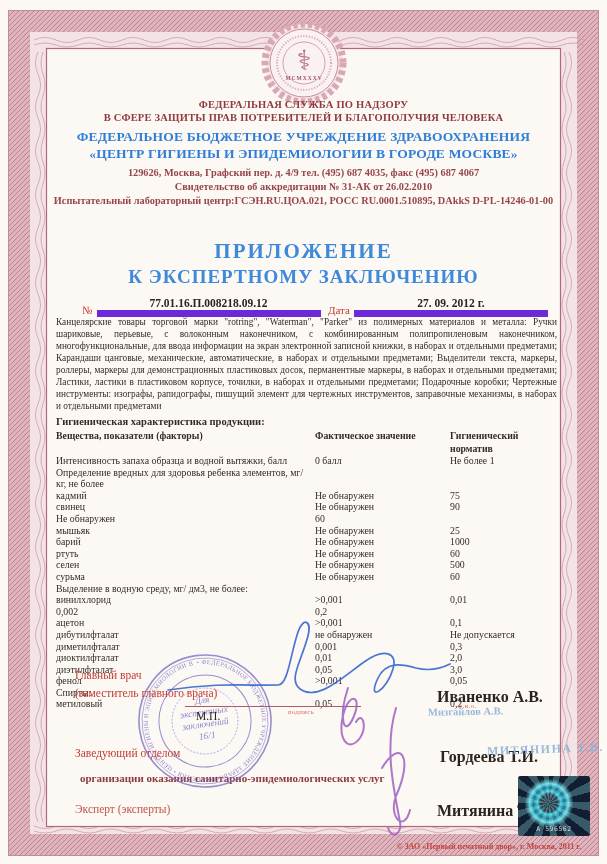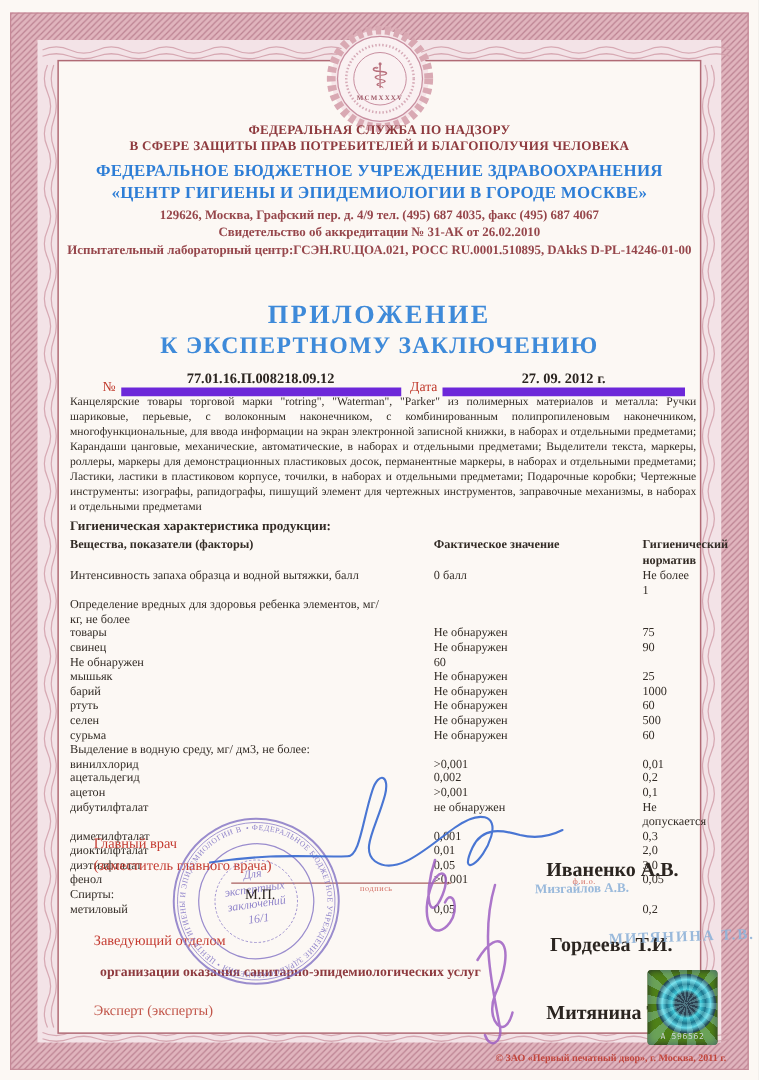--- a/index.html
+++ b/index.html
@@ -32,41 +32,41 @@
   .field-no .f-value{width:208px;}
   .field-date{left:328px; top:297px;}
   .field-date .f-value{width:178px;}
 
   
   .flow{position:absolute; left:56px; top:316px; width:501px;}
   .descr{font-size:9.3px; line-height:12px; text-align:justify; margin:0;}
   .sect-title{font-size:10.5px; font-weight:bold; margin-top:3px; line-height:13px;}
 
   .hyg-table{margin-top:1px; font-size:9.8px;}
-  .t-row{display:grid; grid-template-columns:259px 135px 1fr; line-height:11.6px; align-items:start;gap:32px;}
+  .t-row{display:grid; grid-template-columns:259px 135px 1fr; line-height:11.6px; align-items:start;}
   .t-head{font-weight:bold; line-height:13px;}
   .t-name{padding-right:6px;}
 
   
   .red-label{position:absolute; color:#c43b31; font-weight:normal; font-size:11.5px; line-height:14px;margin-left:19px;}
   .maroon-label{position:absolute; color:#8e3a3e; font-weight:bold; font-size:11px;}
   .black-name{position:absolute; color:#2b2520; font-weight:bold; font-size:16px;}
   .tiny-red{position:absolute; color:#d26b60; font-size:6.5px; letter-spacing:.5px;}
   .sig-rule{position:absolute; left:185px; top:706px; width:176px; border-top:1.2px solid #a85f5f;}
   .mp{position:absolute; left:196px; top:710px; font-weight:normal; font-size:11.5px; color:#2b2520; z-index:6;}
   .stamp-blue{position:absolute; color:#8fb3d9; font-weight:bold; opacity:.9; white-space:nowrap;}
   .stamp-blue.s1{left:428px; top:706px; font-size:10.5px; transform:rotate(-1deg);}
   .stamp-blue.s2{left:487px; top:742px; font-size:12px; letter-spacing:1.5px; transform:rotate(-2deg);}
 
   
   .stamp{position:absolute; left:130px; top:646px; width:150px; height:150px; opacity:.8; transform:rotate(-8deg); z-index:5;}
   .stamp-text{position:absolute; left:30px; top:48px; width:90px; text-align:center; color:#7668c0; font-style:italic; font-size:9.5px; line-height:12px;}
 
   
-  .hologram{position:absolute; left:518px; top:776px; width:56px; height:60px; background:#4d7c0f; border-radius:3px; box-shadow:inset 0 0 6px #1c2022; overflow:hidden; z-index:8;}
+  .hologram{position:absolute; left:518px; top:776px; width:72px; height:60px; background:#0f172a; border-radius:3px; box-shadow:inset 0 0 6px #1c2022; overflow:hidden; z-index:8;}
   .hologram .ring{position:absolute; left:7px; top:3px; width:48px; height:48px; border-radius:50%;
     background:radial-gradient(circle,#2b3b4a 26%,#3ec8d8 34%,#1b6f86 46%,#62d8e8 57%,#23454f 68%,#343b40 75%);}
   .hologram .facets{position:absolute; inset:0;
     background:repeating-conic-gradient(from 10deg at 31px 27px, rgba(140,245,255,.30) 0 13deg, rgba(10,30,40,.25) 13deg 26deg);
     mix-blend-mode:screen;}
   .holo-number{position:absolute; bottom:3px; width:100%; text-align:center; color:#ccd5d8; font-size:6.5px; font-family:"DejaVu Sans Mono",monospace; letter-spacing:.5px;}
 
   .copyright{position:absolute; right:26px; top:842px; font-size:8px; font-weight:bold; color:#c2453c;}
 
   .ink{position:absolute; z-index:7; pointer-events:none;}
@@ -154,21 +154,21 @@
           <div class="t-norm">Не более 1</div>
         </div>
 
         <div class="t-row">
           <div class="t-name">Определение вредных для здоровья ребенка элементов, мг/кг, не более</div>
           <div class="t-val"></div>
           <div class="t-norm"></div>
         </div>
 
         <div class="t-row">
-          <div class="t-name">товары</div>
+          <div class="t-name">кадмий</div>
           <div class="t-val">Не обнаружен</div>
           <div class="t-norm">75</div>
         </div>
 
         <div class="t-row">
           <div class="t-name">свинец</div>
           <div class="t-val">Не обнаружен</div>
           <div class="t-norm">90</div>
         </div>
 
@@ -213,21 +213,20 @@
           <div class="t-norm"></div>
         </div>
 
         <div class="t-row">
           <div class="t-name">винилхлорид</div>
           <div class="t-val">&gt;0,001</div>
           <div class="t-norm">0,01</div>
         </div>
 
         <div class="t-row">
-          <div class="t-name">ацетальдегид</div>
           <div class="t-val">0,002</div>
           <div class="t-norm">0,2</div>
         </div>
 
         <div class="t-row">
           <div class="t-name">ацетон</div>
           <div class="t-val">&gt;0,001</div>
           <div class="t-norm">0,1</div>
         </div>
 

